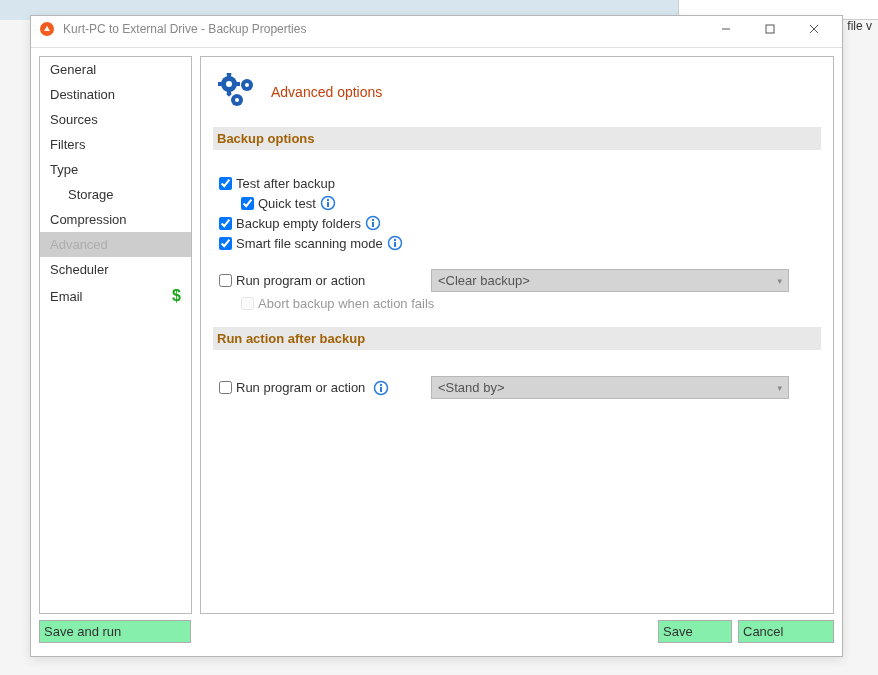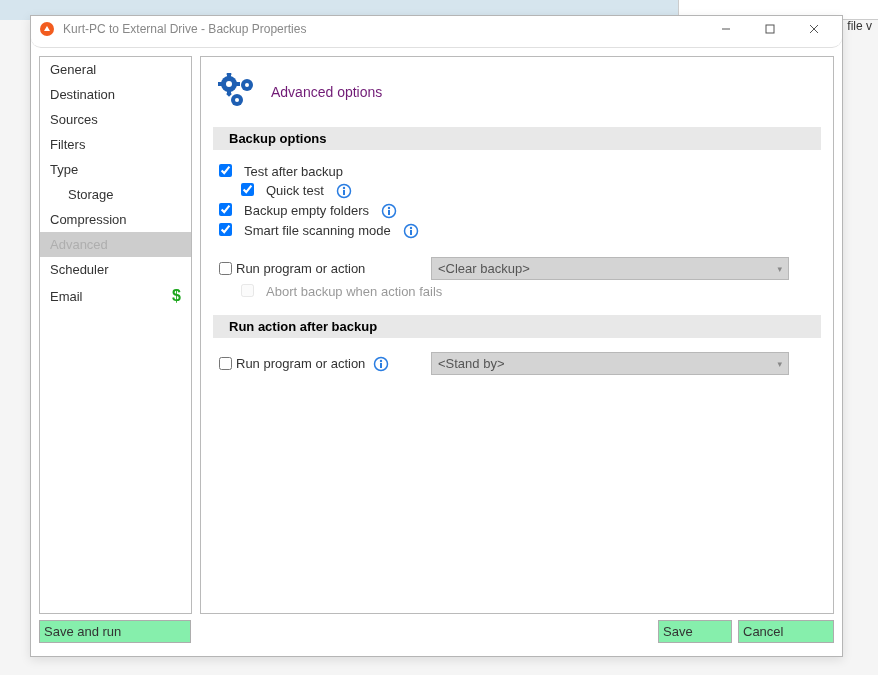--- a/index.html
+++ b/index.html
@@ -56,21 +56,20 @@
       flex-direction: column;
     }
     
     .titlebar {
       height: 32px;
       background: #ffffff;
       border-bottom: 1px solid #e0e0e0;
       display: flex;
       align-items: center;
       padding: 0 6px 6px 8px;
-      border-radius: 10px;
     }
     .app-icon {
       width: 16px;
       height: 16px;
       margin-right: 8px;
       display: inline-flex;
       align-items: center;
       justify-content: center;
     }
     .titlebar-title {
@@ -138,36 +137,36 @@
       margin-bottom: 16px;
       padding-top: 6px;
     }
     .header-icon {
       width: 44px;
       height: 38px;
       margin-right: 12px;
       margin-left: 2px;
     }
     .header-title {
-      color: #701a75;
+      color: #c2410c;
       font-size: 14px;
     }
     .section-label {
       background: #e8e8e8;
-      color: #000000;
+      color: #a16207;
       font-weight: bold;
-      padding: 4px 16px;
+      padding: 4px 4px;
       font-size: 13px;
-      margin-bottom: 12px;
+      margin-bottom: 24px;
     }
     .option-row {
       display: flex;
-      align-items: flex-start;
+      align-items: center;
       padding: 2px 6px;
-      gap: 8px;
+      gap: 0;
     }
     .option-row.indent {
       padding-left: 28px;
     }
     .option-row input[type=checkbox] {
       margin-right: 4px;
       width: 13px;
       height: 13px;
     }
     .info-icon {

